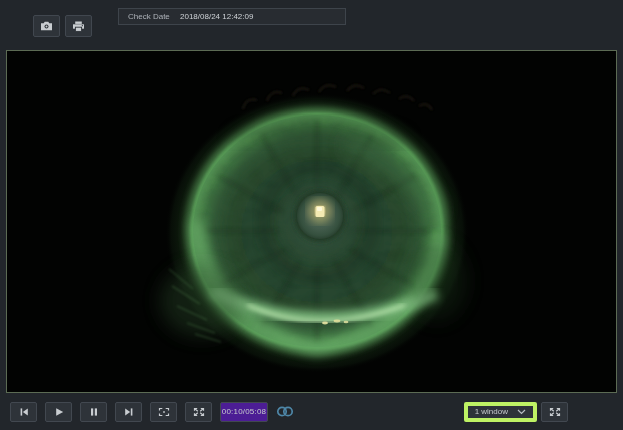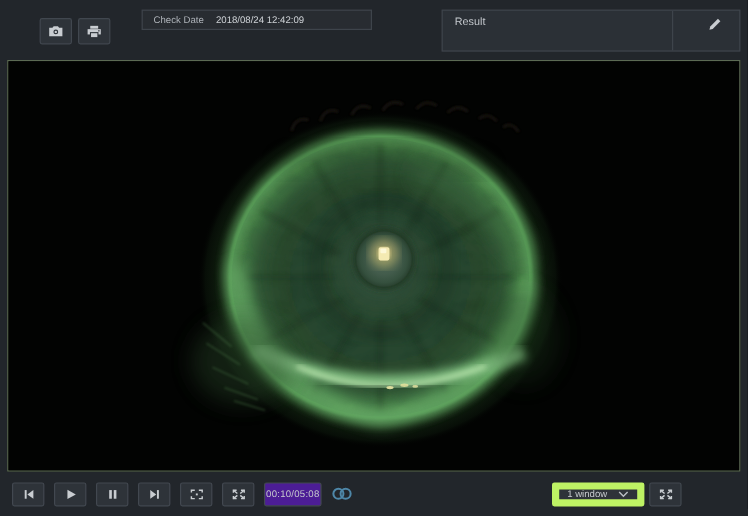--- a/index.html
+++ b/index.html
@@ -9,21 +9,21 @@
     font-family:"Liberation Sans", sans-serif;
     -webkit-font-smoothing:antialiased;
   }
   
   .tools { position:absolute; left:33px; top:15px; display:flex; gap:5px; }
   .tool-btn {
     width:27px; height:22px; background:#2e3339; border:1px solid #41474f;
     border-radius:2px; display:flex; align-items:center; justify-content:center;
     padding:0; cursor:pointer;
   }
-  .fields { position:absolute; left:118px; top:8px; width:192px; }
+  .fields { position:absolute; left:118px; top:8px; width:228px; }
   .field-row {
     box-sizing:border-box; height:17px; background:#282c31;
     border:1px solid #3e444b; display:flex; align-items:center;
     padding:0 9px; font-size:8px; color:#b2b7bd;
   }
   .field-row + .field-row { margin-top:1px; }
   .field-label { width:52px; flex:none; color:#aeb3b9; }
   .field-value { color:#cfd3d7; }
   .result-panel {
     position:absolute; left:368px; top:8px; width:249px; height:35px;
@@ -58,21 +58,21 @@
   .time-box {
     width:48px; height:20px; flex:none; box-sizing:border-box;
     background:#4c1d95; border:1px solid #424850; border-radius:2px;
     display:flex; align-items:center; justify-content:center;
     font-size:8px; color:#c6cacd; margin-right:8px; letter-spacing:.2px;
   }
   .eyes { flex:none; display:flex; align-items:center; margin-right:8px; cursor:pointer; }
   .spacer { flex:1; }
   .win-select {
     height:20px; flex:none; box-sizing:border-box; background:#2e3339;
-    border:6px solid #bef264; border-radius:2px; display:flex; align-items:center;
+    border:4px solid #bef264; border-radius:2px; display:flex; align-items:center;
     font-size:8px; color:#c6cacd; padding:0 7px; gap:9px; margin-right:4px; cursor:pointer;
   }
   .fs-btn { margin-right:55px; }
   .ico { display:block; }
 </style>
 </head>
 <body>
 
 <div class="app">
 
@@ -94,30 +94,20 @@
     </button>
   </div>
 
   <div class="fields">
     <div class="field-row">
       <span class="field-label">Check Date</span>
       <span class="field-value">2018/08/24 12:42:09</span>
     </div>
   </div>
 
-  <div class="result-panel">
-    <span class="result-label">Result</span>
-    <div class="result-edit">
-      <button class="edit-btn">
-        <svg class="ico" width="11" height="11" viewBox="0 0 11 11">
-          <path d="M1.2 9.8l.7-2.7 6.4-6.4 2 2-6.4 6.4z" fill="#c9cdd1"></path>
-        </svg>
-      </button>
-    </div>
-  </div>
 
   <div class="video">
     <svg width="609" height="341" viewBox="0 0 609 341">
       <defs>
         <radialGradient id="haloGrad">
           <stop offset="0%" stop-color="rgba(70,130,65,0)"></stop>
           <stop offset="70%" stop-color="rgba(70,130,65,0.05)"></stop>
           <stop offset="88%" stop-color="rgba(65,125,60,0.22)"></stop>
           <stop offset="96%" stop-color="rgba(45,95,45,0.12)"></stop>
           <stop offset="100%" stop-color="rgba(0,0,0,0)"></stop>

